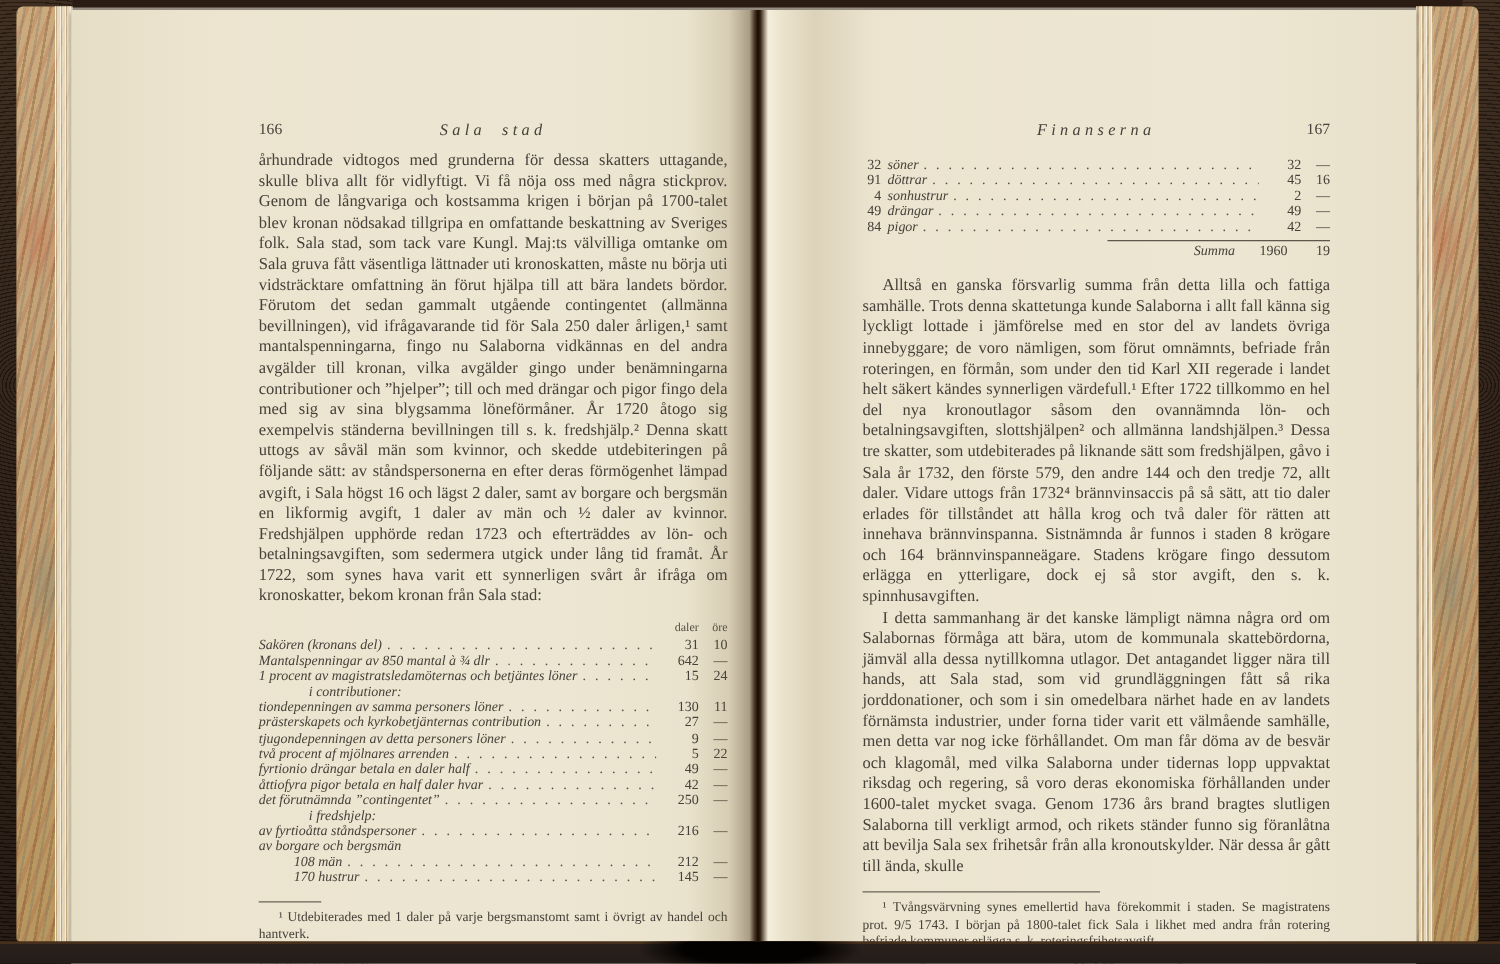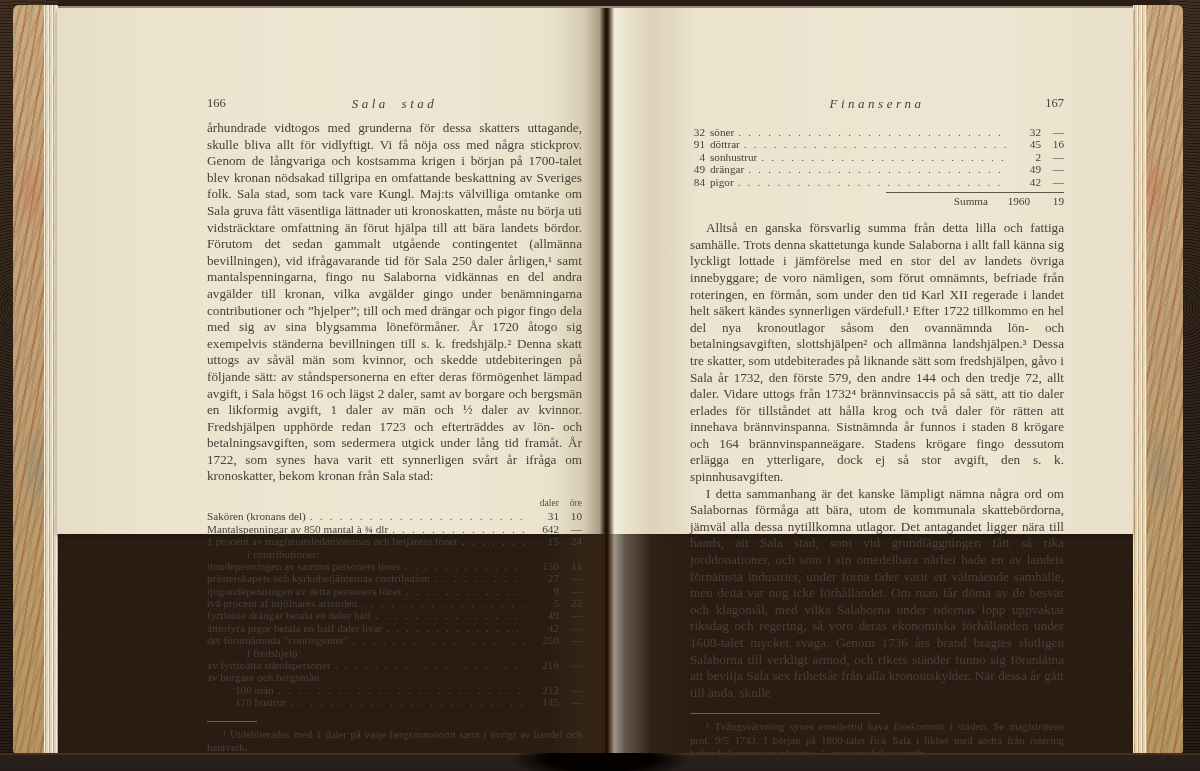--- a/index.html
+++ b/index.html
@@ -21,21 +21,21 @@
       repeating-linear-gradient(-70deg, rgba(170,60,40,.16) 0 3px, rgba(0,0,0,0) 3px 9px),
       linear-gradient(180deg,#cbab7e,#c2a176 40%,#b8965f 100%);}
   .edge-left{left:13px;width:45px;border-radius:6px 0 0 4px;}
   .edge-right{left:1133px;width:50px;border-radius:0 6px 4px 0;}
   
   .edge .leaves{position:absolute;top:0;bottom:0;width:14px;
     background:repeating-linear-gradient(90deg, rgba(248,242,224,.95) 0 1px, rgba(205,188,150,.55) 1px 2px, rgba(238,230,208,.8) 2px 4px);}
   .edge-left .leaves{right:0;}
   .edge-right .leaves{left:0;}
   
-  .page{position:absolute;top:8px;height:526px;
+  .page{position:absolute;top:8px;height:764px;
     background:linear-gradient(90deg,#e6ddc5,#ece4cf 18%,#ede6d2 72%,#e8e0c9);
     box-shadow:0 -2px 0 rgba(255,252,240,.5), 0 2px 3px rgba(30,18,8,.55);}
   .page-left{left:57px;width:547px;}
   .page-right{left:604px;width:529px;}
   
   .gutter{position:absolute;left:550px;top:8px;width:150px;height:745px;pointer-events:none;
     background:linear-gradient(90deg,
       rgba(110,85,45,0) 0%, rgba(110,85,45,.14) 22%, rgba(70,48,22,.38) 33%,
       #33200f 36.6%, #170c04 37.6%, #33200f 38.8%,
       rgba(255,252,238,.55) 43%, rgba(248,241,224,.28) 50%,
@@ -57,21 +57,21 @@
     font-style:italic;letter-spacing:3.5px;word-spacing:6px;font-size:13px;}
   p.body{margin:7px 0 0 0;font-size:13.2px;line-height:16.6px;text-align:justify;}
   p.body.noindent{text-indent:0;}
   .content-right p.body{text-indent:16px;margin-top:0;}
   .content-right p.body.first{margin-top:13px;}
   
   .taxtable{margin-top:12px;font-size:11.2px;line-height:11.3px;}
   .content-right .taxtable{margin-top:14px;}
   .thead{display:flex;justify-content:flex-end;font-size:9.6px;margin-bottom:3px;color:#544f46;}
   .trow{display:flex;align-items:baseline;margin-top:1.1px;}
-  .tlbl{white-space:nowrap;}
+  .tlbl{white-space:nowrap;font-style:italic;}
   .trow.sub .tlbl{padding-left:40px;text-align:right;}
   .trow.sub2 .tlbl{padding-left:28px;}
   .dots{flex:1;overflow:hidden;white-space:nowrap;margin:0 4px;letter-spacing:2.2px;color:#55504a;}
   .dots::after{content:". . . . . . . . . . . . . . . . . . . . . . . . . . . . . . . . . . . . . . . . . . . . . . . . . . . . . . . . . . . . . . . . . . . . . . . .";}
   .colv{width:30px;text-align:right;white-space:nowrap;}
   .colv.ore{width:23px;}
   .cnt{width:15px;text-align:right;margin-right:5px;}
   .summa-rule{margin-left:auto;width:178px;border-top:1px solid #5c564b;margin-top:4px;}
   .trow.summa{justify-content:flex-end;margin-top:3px;}
   .trow.summa .tlbl{margin-right:8px;}

